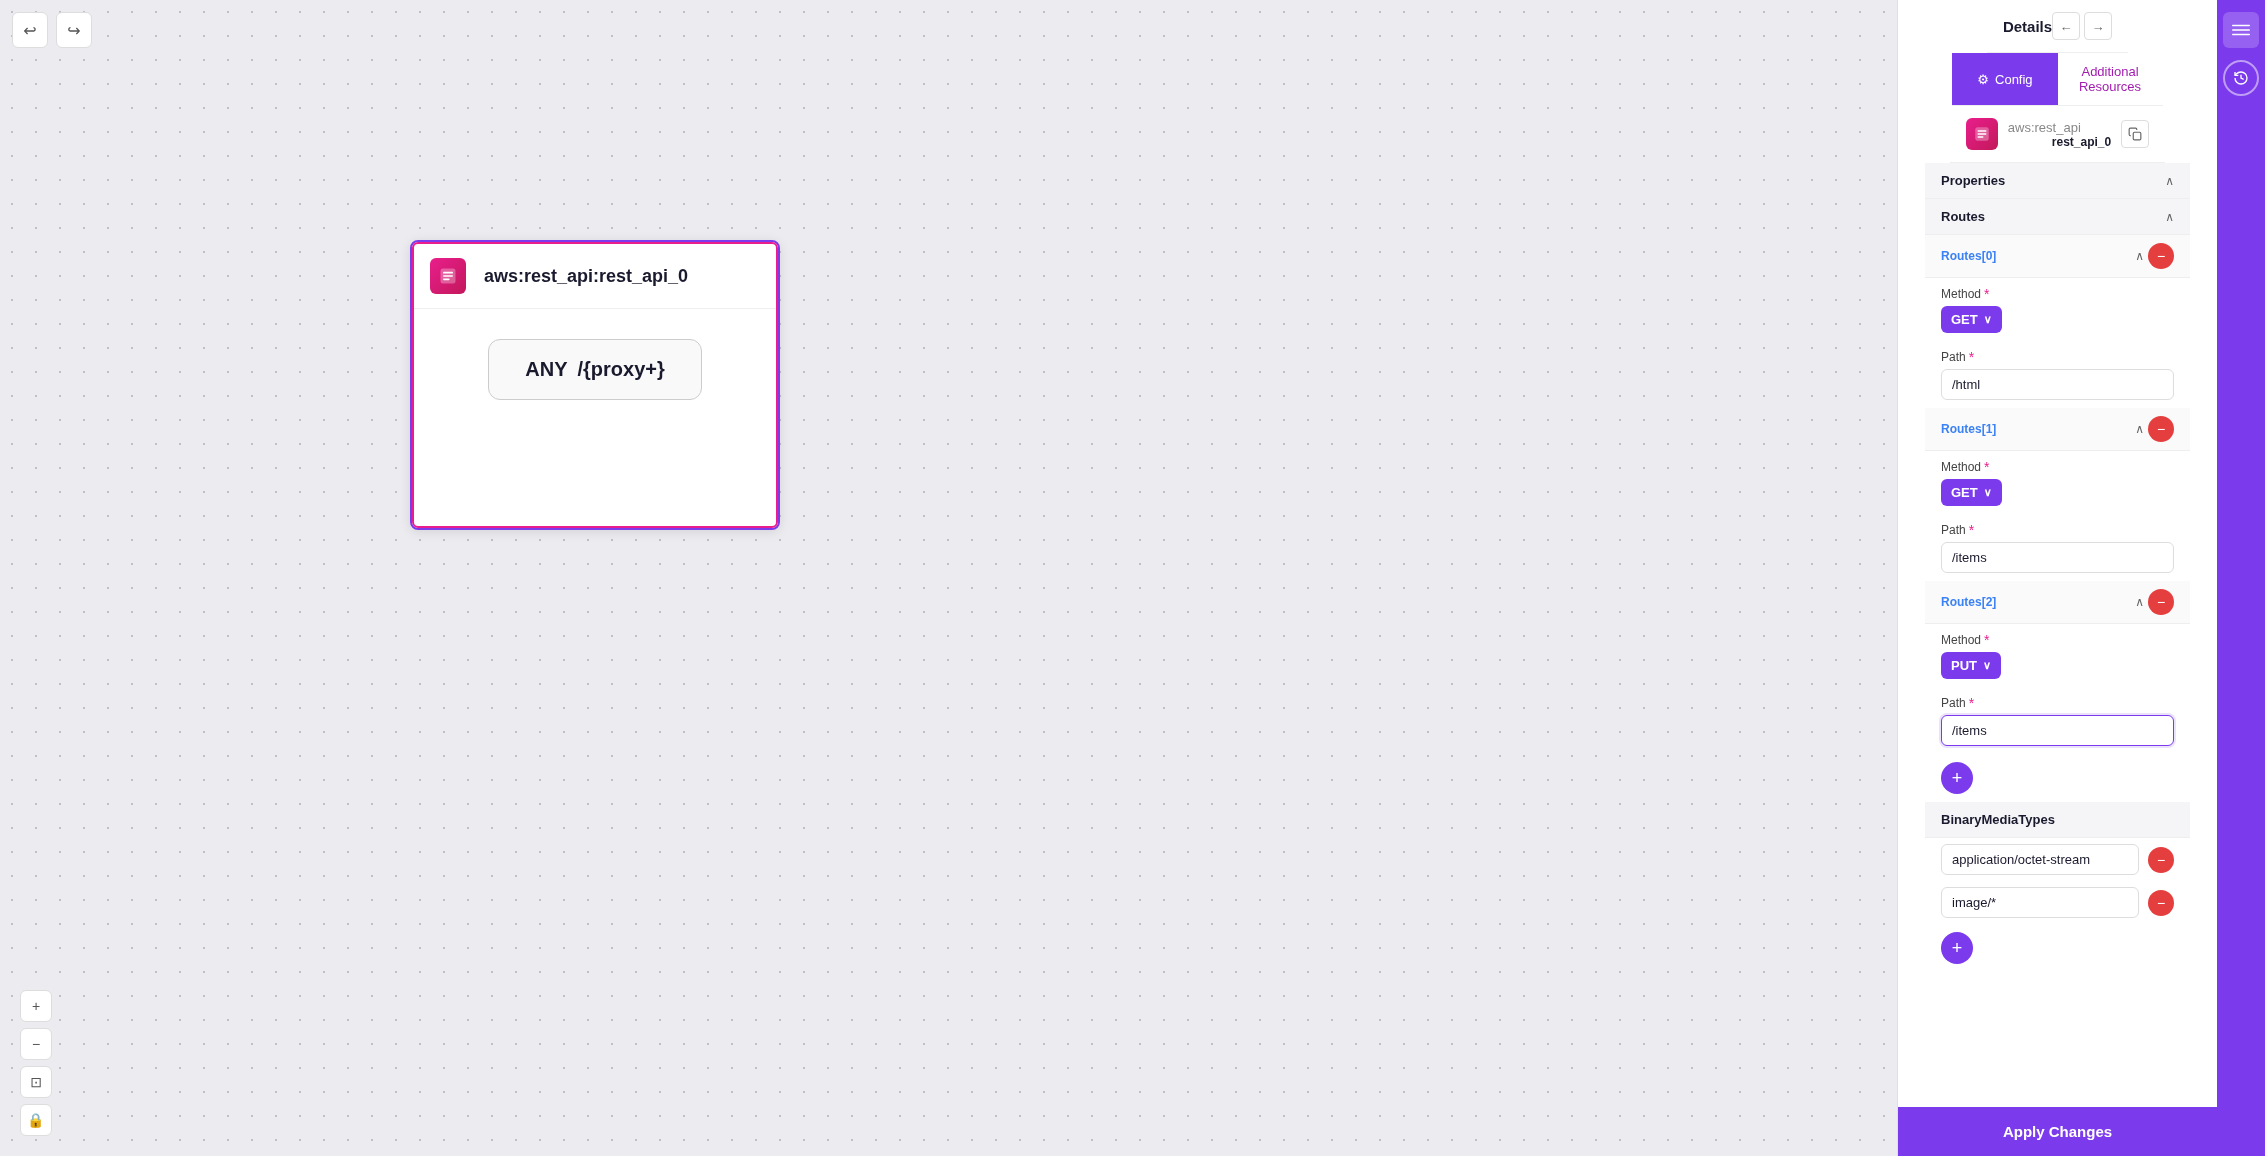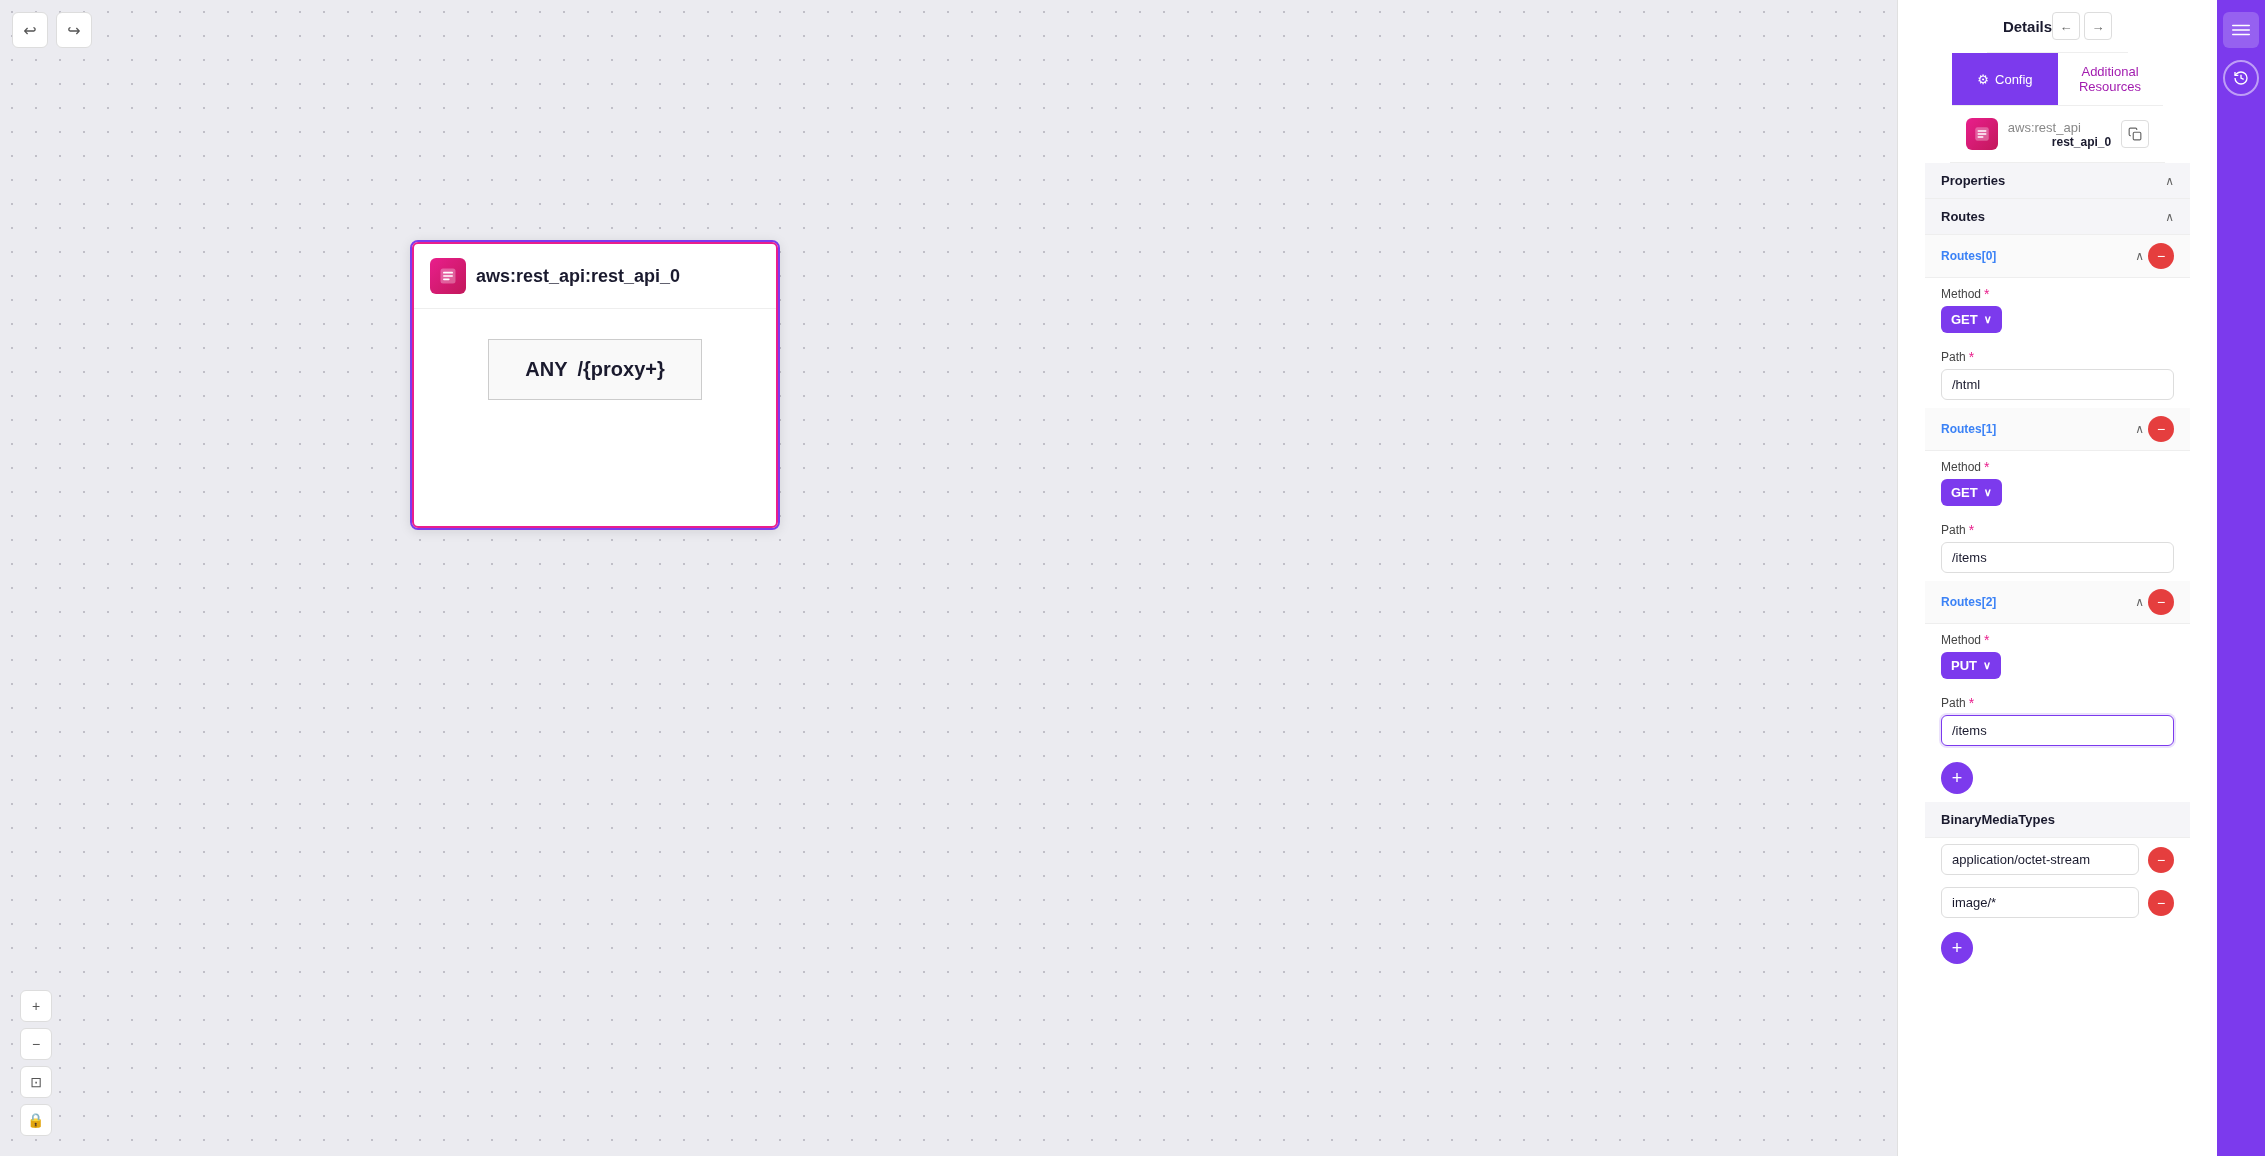--- a/index.html
+++ b/index.html
@@ -83,21 +83,21 @@
     }
     .node-card-inner {
       border: 2px solid #e91e8c;
       border-radius: 6px;
       height: 100%;
       min-height: 286px;
     }
     .node-header {
       display: flex;
       align-items: center;
-      gap: 10px;
+      gap: 18px;
       padding: 14px 16px;
       border-bottom: 1px solid #eee;
     }
     .node-icon {
       width: 36px;
       height: 36px;
       background: linear-gradient(135deg, #e91e8c, #c2185b);
       border-radius: 6px;
       display: flex;
       align-items: center;
@@ -112,21 +112,21 @@
       color: #1a1a2e;
     }
     .node-body {
       padding: 30px 20px;
       display: flex;
       align-items: center;
       justify-content: center;
     }
     .node-route-box {
       border: 1px solid #ccc;
-      border-radius: 0;
+      border-radius: 12px;
       padding: 18px 36px;
       background: #f9f9f9;
       display: flex;
       align-items: center;
       gap: 10px;
     }
     .route-method {
       font-size: 20px;
       font-weight: 700;
       color: #1a1a2e;
@@ -616,20 +616,21 @@
     </div>
     <div class="binary-item">
       <input class="binary-input" type="text" value="image/*" style="">
       <button class="delete-btn">−</button>
     </div>
 
     <button class="add-btn">+</button>
 
   </div>
 
+  <button class="apply-btn">Apply Changes</button>
 </div>
 
 <div class="right-edge-bar">
   <div class="edge-icon active">
     <svg width="18" height="18" viewBox="0 0 24 24" fill="white">
       <rect y="5" width="24" height="2" rx="1"></rect>
       <rect y="11" width="24" height="2" rx="1"></rect>
       <rect y="17" width="24" height="2" rx="1"></rect>
     </svg>
   </div>

